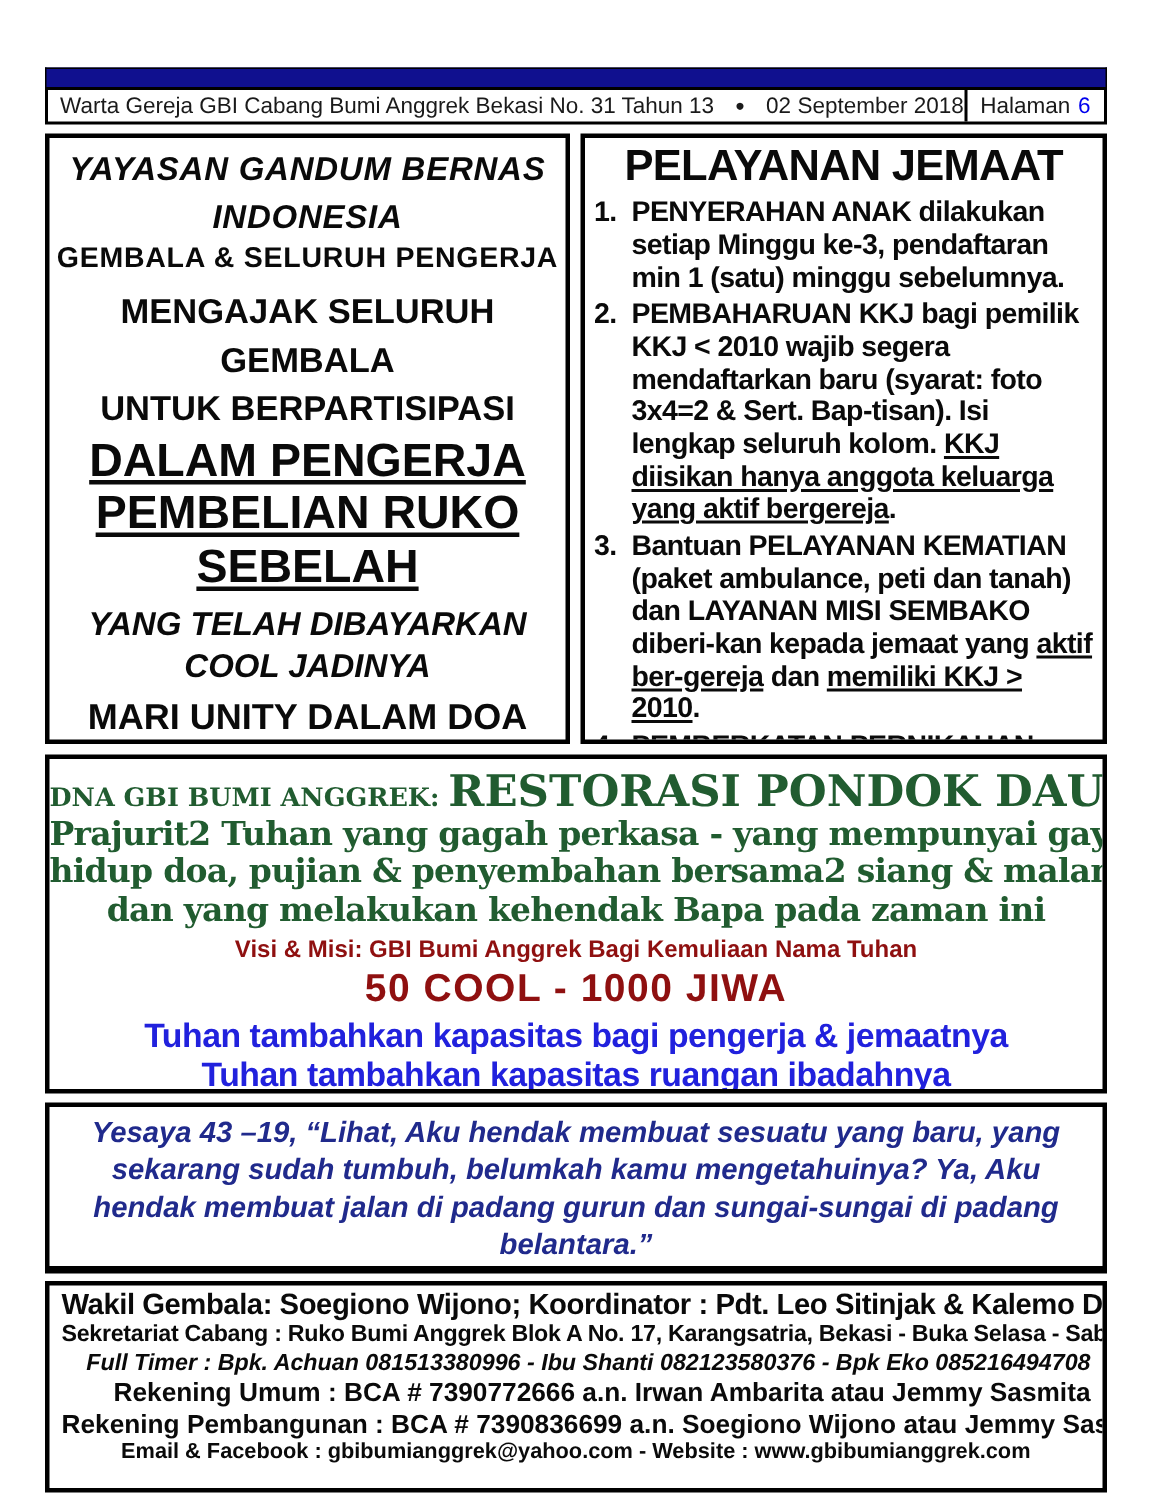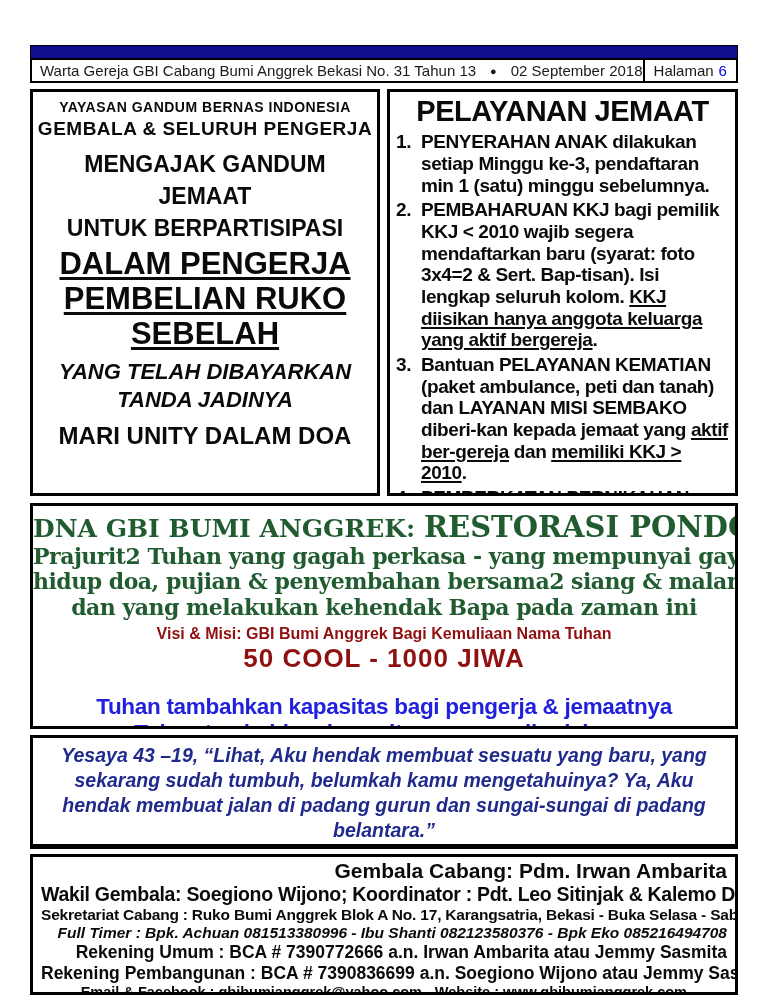--- a/index.html
+++ b/index.html
@@ -13,41 +13,41 @@
   .navy-bar{height:13px;background:var(--navy);border:1px solid #000;border-bottom:none;}
   .masthead{display:flex;border:2px solid #000;height:25px;align-items:stretch;font-size:15px;font-weight:400;color:#1a1a1a;}
   .masthead-title{flex:1;display:flex;align-items:center;padding-left:8px;gap:14px;white-space:nowrap;}
   .masthead-title .bullet{font-size:11px;}
   .masthead-page{width:112px;border-left:2px solid #000;display:flex;align-items:center;justify-content:center;gap:5px;}
   .masthead-page .num{color:var(--pagenum);}
   .columns{display:flex;gap:7px;margin-top:6px;}
   .box{border:3px solid #000;background:#fff;overflow:hidden;}
   .left-box{width:350px;height:407px;padding:5px 3px;text-align:center;font-weight:bold;}
   .sp-title{font-size:37px;line-height:1.12;letter-spacing:1px;}
-  .sp-sub1{font-size:14px;line-height:1.45;letter-spacing:.5px;}
+  .sp-sub1{font-size:22px;line-height:1.45;letter-spacing:.5px;font-style:italic;}
   .sp-sub2{font-size:19px;line-height:1.3;letter-spacing:.5px;}
   .sp-invite{font-size:23px;line-height:1.4;margin-top:6px;}
   .sp-headline{font-size:31px;line-height:1.04;text-decoration:underline;text-decoration-thickness:3px;text-underline-offset:3px;margin-top:3px;}
   .sp-italics{margin-top:8px;font-style:italic;font-size:22px;line-height:1.28;}
   .sp-call{font-size:24px;line-height:1.22;margin-top:6px;}
   .u{text-decoration:underline;text-decoration-thickness:2px;text-underline-offset:2px;}
   .right-box{flex:1;height:407px;padding:3px 6px 0 6px;}
   .pj-title{text-align:center;font-size:29px;font-weight:bold;line-height:1.15;letter-spacing:-.5px;}
   .pj-item{display:flex;font-size:19px;font-weight:bold;line-height:1.14;margin-top:3px;letter-spacing:-.4px;}
   .pj-num{width:25px;flex:none;}
   .pj-text{flex:1;}
   .dna-box{margin-top:7px;height:226px;text-align:center;padding-top:5px;}
   .dna-title{color:var(--green);font-family:"DejaVu Serif",serif;font-weight:bold;line-height:1.15;white-space:nowrap;}
-  .dna-title .small{font-size:25px;}
+  .dna-title .small{font-size:17px;}
   .dna-title .big{font-size:29px;}
   .dna-green{color:var(--green);font-family:"DejaVu Serif",serif;font-weight:bold;font-size:22px;line-height:1.14;letter-spacing:-.5px;white-space:nowrap;}
   .dna-red1{color:var(--darkred);font-weight:bold;font-size:16px;line-height:1.3;margin-top:4px;white-space:nowrap;}
   .dna-red2{color:var(--darkred);font-weight:bold;font-size:26px;line-height:1.1;letter-spacing:1px;}
   .dna-blue{color:var(--blue);font-weight:bold;font-size:22.5px;line-height:1.15;letter-spacing:-.3px;white-space:nowrap;}
-  .dna-blue.first{margin-top:21px;}
+  .dna-blue.first{margin-top:5px;}
   .yesaya-box{margin-top:6px;height:114px;border-bottom-width:5px;text-align:center;padding:5px 12px 0 12px;}
   .yesaya-quote{color:var(--quote);font-weight:bold;font-style:italic;font-size:19.5px;line-height:1.28;}
   .tahun-line{color:var(--script);font-family:"DejaVu Serif",serif;font-style:italic;font-size:23px;line-height:1.25;margin-top:2px;white-space:nowrap;text-align:left;letter-spacing:.5px;}
   .footer-box{margin-top:5px;height:141px;text-align:right;padding:2px 8px 0 8px;font-weight:bold;}
   .ft1{font-size:21px;line-height:1.15;}
   .ft2{font-size:19.5px;line-height:1.15;letter-spacing:-.3px;white-space:nowrap;}
   .ft3{font-size:15.5px;line-height:1.18;letter-spacing:-.2px;white-space:nowrap;}
   .ft4{font-size:15.5px;line-height:1.18;font-style:italic;white-space:nowrap;}
   .ft5,.ft6{font-size:17.5px;line-height:1.18;white-space:nowrap;}
   .ft7{font-size:14.5px;line-height:1.25;padding-right:40px;}
@@ -70,29 +70,29 @@
       <span class="num">6</span>
     </div>
   </div>
 
   <div class="columns">
 
     <div class="box left-box">
       <div class="sp-sub1">YAYASAN GANDUM BERNAS INDONESIA</div>
       <div class="sp-sub2">GEMBALA &amp; SELURUH PENGERJA</div>
       <div class="sp-invite">
-        <div>MENGAJAK GANDUM JEMAAT</div>
+        <div>MENGAJAK SELURUH GEMBALA</div>
         <div>UNTUK BERPARTISIPASI</div>
       </div>
       <div class="sp-headline">DALAM PENGERJA</div>
       <div class="sp-headline">PEMBELIAN RUKO</div>
       <div class="sp-headline">SEBELAH</div>
       <div class="sp-italics">
         <div>YANG TELAH DIBAYARKAN</div>
-        <div>TANDA JADINYA</div>
+        <div>COOL JADINYA</div>
       </div>
       <div class="sp-call">
         <div>MARI UNITY DALAM DOA</div>
 
       </div>
     </div>
 
     <div class="box right-box">
       <div class="pj-title">PELAYANAN JEMAAT</div>
 
@@ -131,21 +131,20 @@
     <div class="dna-blue first">Tuhan tambahkan kapasitas bagi pengerja &amp; jemaatnya</div>
     <div class="dna-blue">Tuhan tambahkan kapasitas ruangan ibadahnya</div>
   </div>
 
   <div class="box yesaya-box">
     <div class="yesaya-quote">Yesaya 43 –19, “Lihat, Aku hendak membuat sesuatu yang baru, yang sekarang sudah tumbuh, belumkah kamu mengetahuinya? Ya, Aku hendak membuat jalan di padang gurun dan sungai-sungai di padang belantara.”</div>
     <div class="tahun-line">TAHUN 5778 - AYIN CHET ( 21 September 2017 s/d 09 September 2018)</div>
   </div>
 
   <div class="box footer-box">
-    <div class="ft1">Gembala Cabang: Pdm. Irwan Ambarita</div>
     <div class="ft2">Wakil Gembala: Soegiono Wijono; Koordinator : Pdt. Leo Sitinjak &amp; Kalemo Daeli</div>
     <div class="ft3">Sekretariat Cabang : Ruko Bumi Anggrek  Blok A No. 17,  Karangsatria, Bekasi - Buka Selasa - Sabtu 09.00- 12.00</div>
     <div class="ft4">Full Timer : Bpk. Achuan 081513380996 - Ibu Shanti  082123580376 - Bpk Eko  085216494708</div>
     <div class="ft5">Rekening Umum : BCA # 7390772666 a.n. Irwan Ambarita atau Jemmy Sasmita</div>
     <div class="ft6">Rekening Pembangunan : BCA # 7390836699 a.n. Soegiono Wijono atau Jemmy Sasmita</div>
     <div class="ft7">Email &amp; Facebook : gbibumianggrek@yahoo.com - Website : www.gbibumianggrek.com</div>
   </div>
 
 </div>
 

